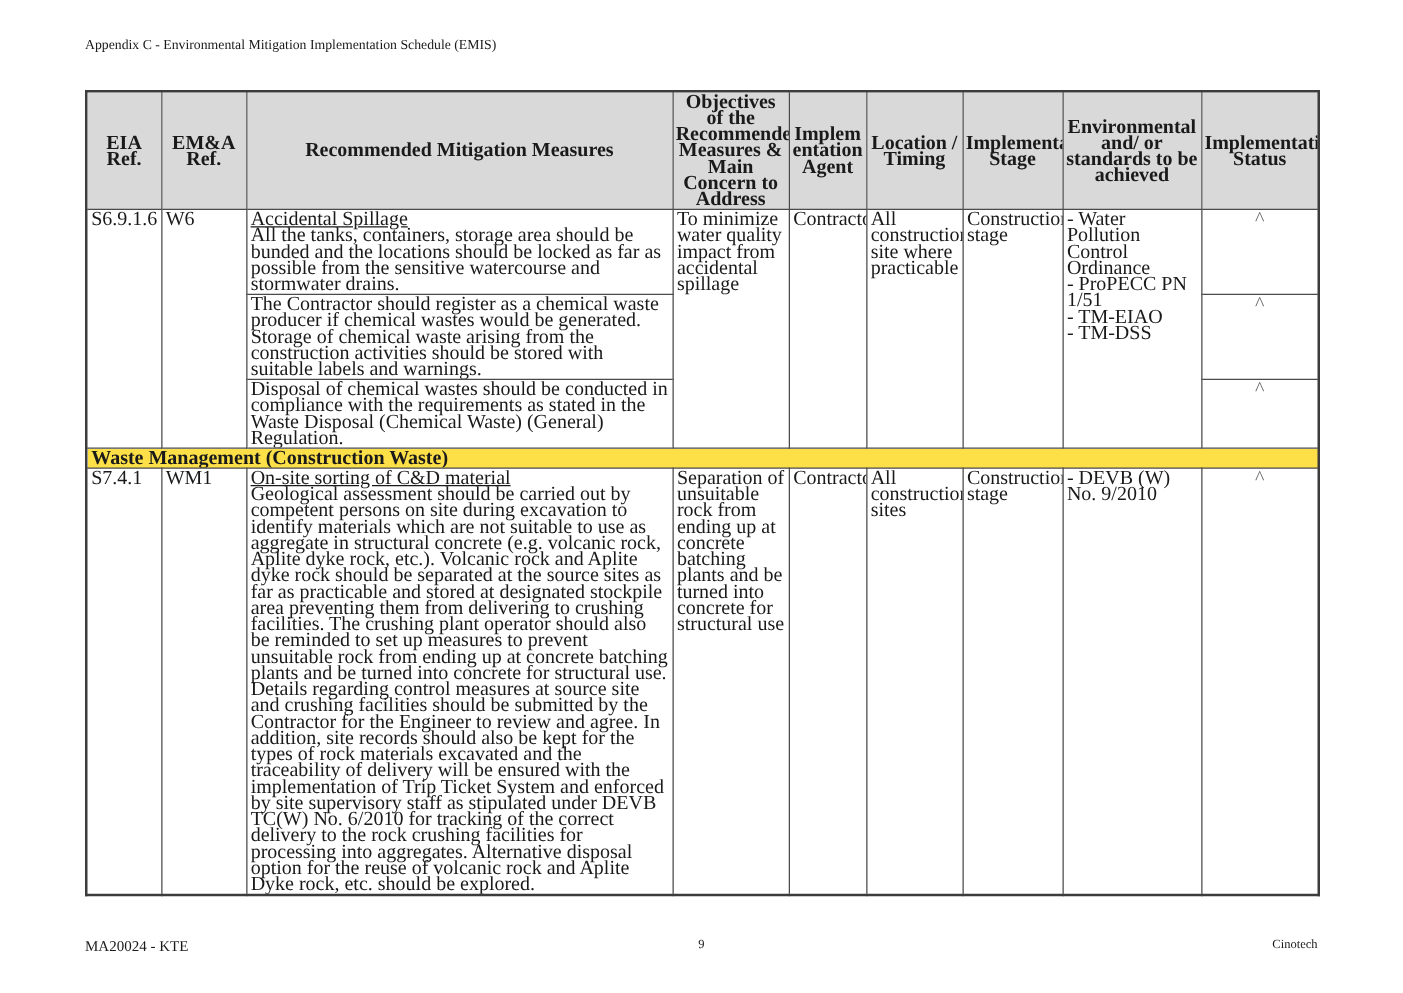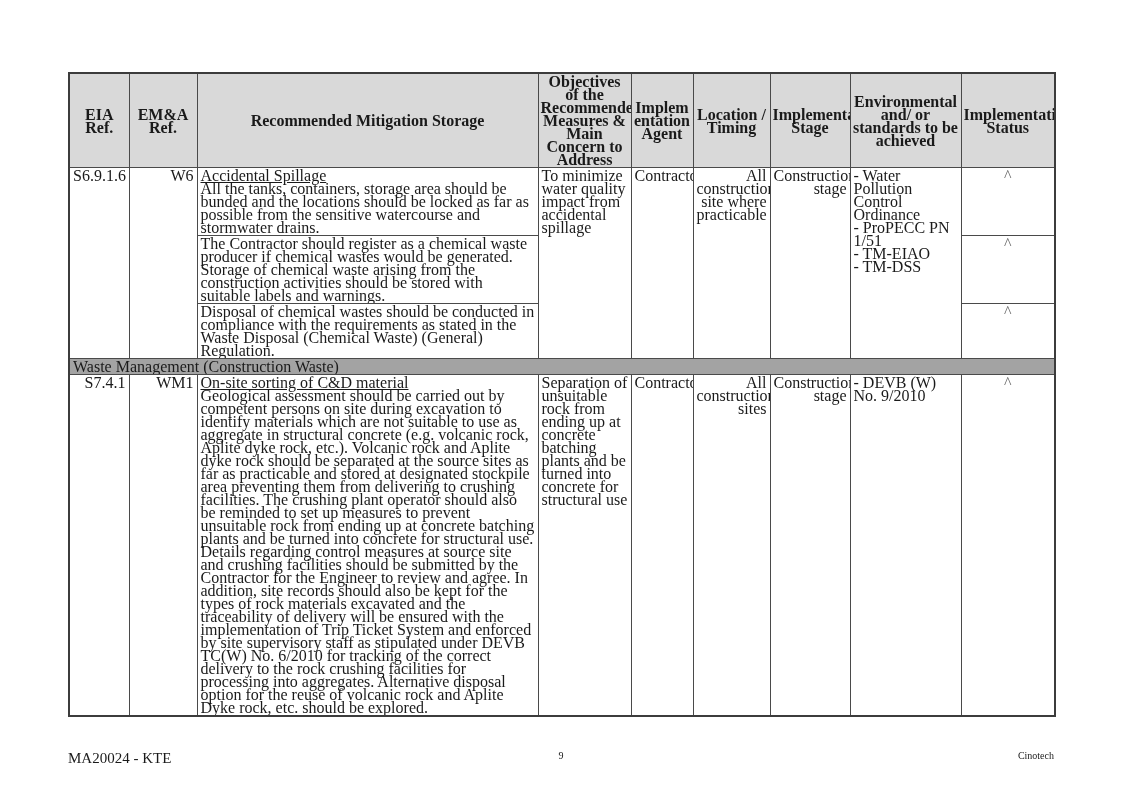--- a/index.html
+++ b/index.html
@@ -31,58 +31,59 @@
     overflow:hidden;
   }
   table.emis th{
     background:#d9d9d9;
     font-weight:bold;
     text-align:center;
     vertical-align:middle;
     padding:1px 2px;
   }
   .th-agent{overflow-wrap:anywhere;margin-top:42px;}
-  .c-center{text-align:right;}
+  .c-center{text-align:left;}
   .prewrap{white-space:pre-line;}
   .u{text-decoration:underline;text-align:right;}
   .status-cell{text-align:center;color:#666;font-size:10px;}
   .section-row td{
-    background:#a3a3a3;
-    font-weight:normal;
+    background:#fde047;
+    font-weight:bold;
     padding:0 2px;
     line-height:13px;
   }
-  .footer-left{position:absolute;left:68px;top:750px;font-size:15px;}
+  .footer-left{position:absolute;left:68px;top:750px;font-size:12px;}
   .footer-center{position:absolute;left:0;top:750px;width:1122px;text-align:center;font-size:10px;}
   .footer-right{position:absolute;right:68px;top:750px;font-size:10px;text-align:right;margin-left:16px;}
 </style>
 </head>
 <body>
 
 <div class="page">
 
+  <div class="doc-title">Appendix C - Environmental Mitigation Implementation Schedule (EMIS)</div>
 
   <table class="emis">
     <colgroup>
       <col style="width:60px">
         <col style="width:68px">
         <col style="width:341px">
       <col style="width:93px">
         <col style="width:62px">
         <col style="width:77px">
       <col style="width:80px">
         <col style="width:111px">
         <col style="width:94px">
     </colgroup>
 
     <tbody>
         <tr style="height:64px">
       <th>EIA Ref.</th>
       <th>EM&amp;A Ref.</th>
-      <th>Recommended Mitigation Storage</th>
+      <th>Recommended Mitigation Measures</th>
       <th>Objectives of the Recommended Measures &amp; Main Concern to Address</th>
       <th class="th-agent">Implementation Agent</th>
       <th>Location / Timing</th>
       <th>Implementation Stage</th>
       <th>Environmental and/ or standards to be achieved</th>
       <th>Implementation Status</th>
     </tr>
 
     <tr style="height:61px">
       <td rowspan="3" class="c-center">S6.9.1.6</td>

